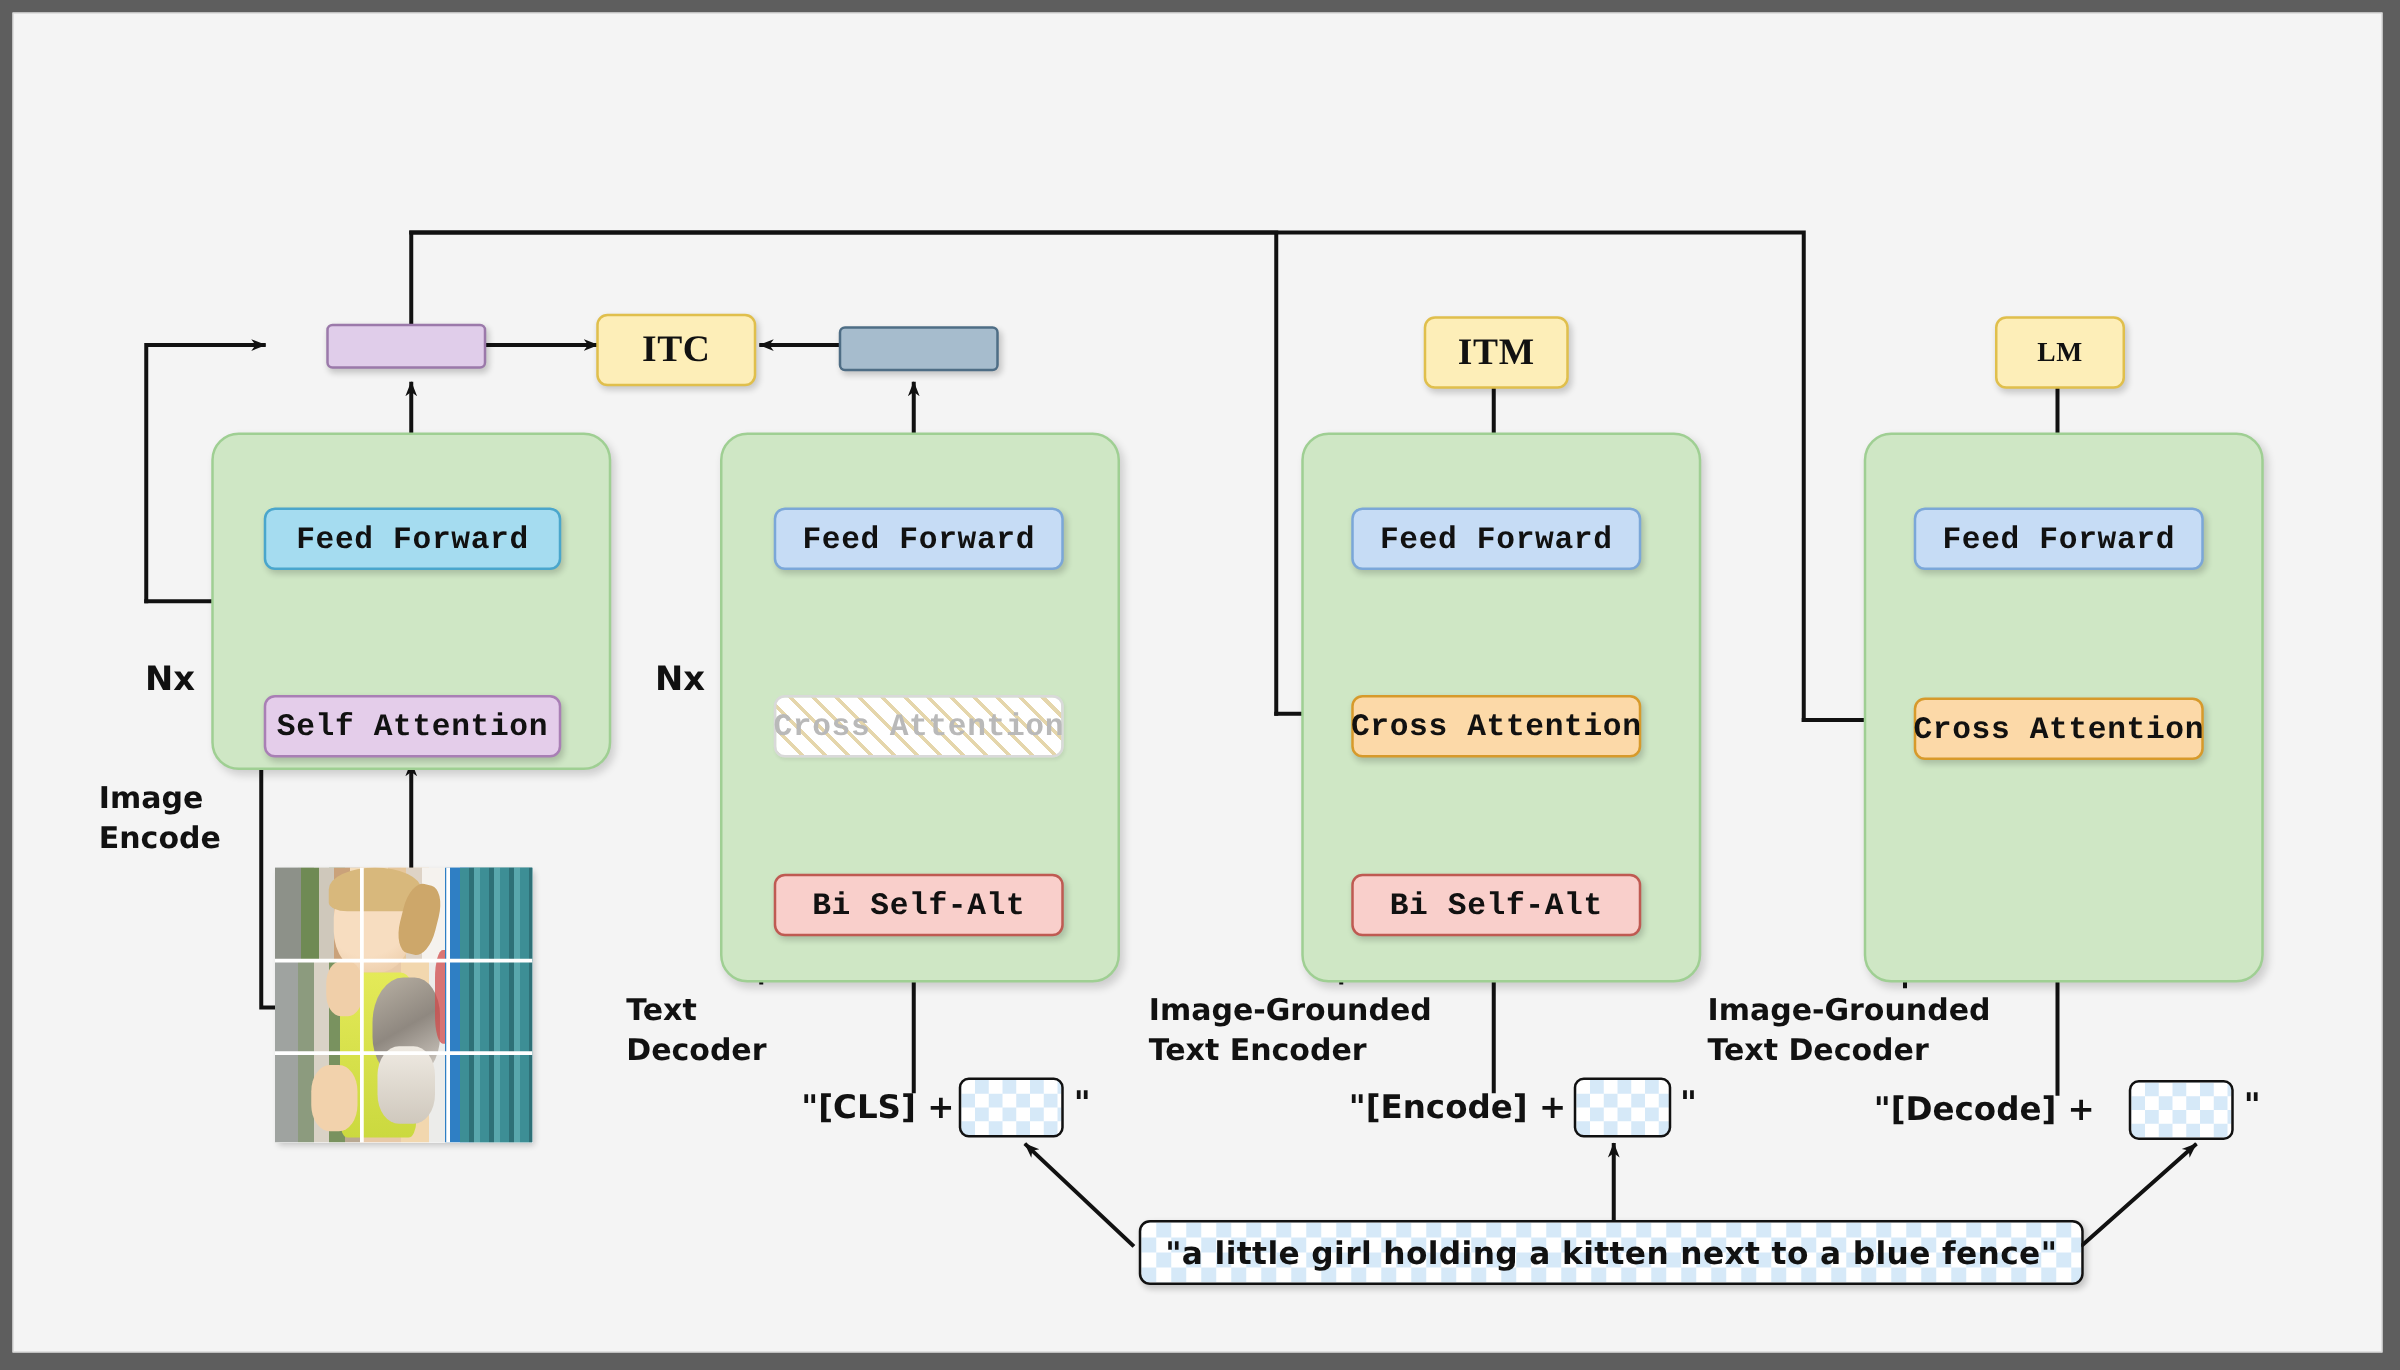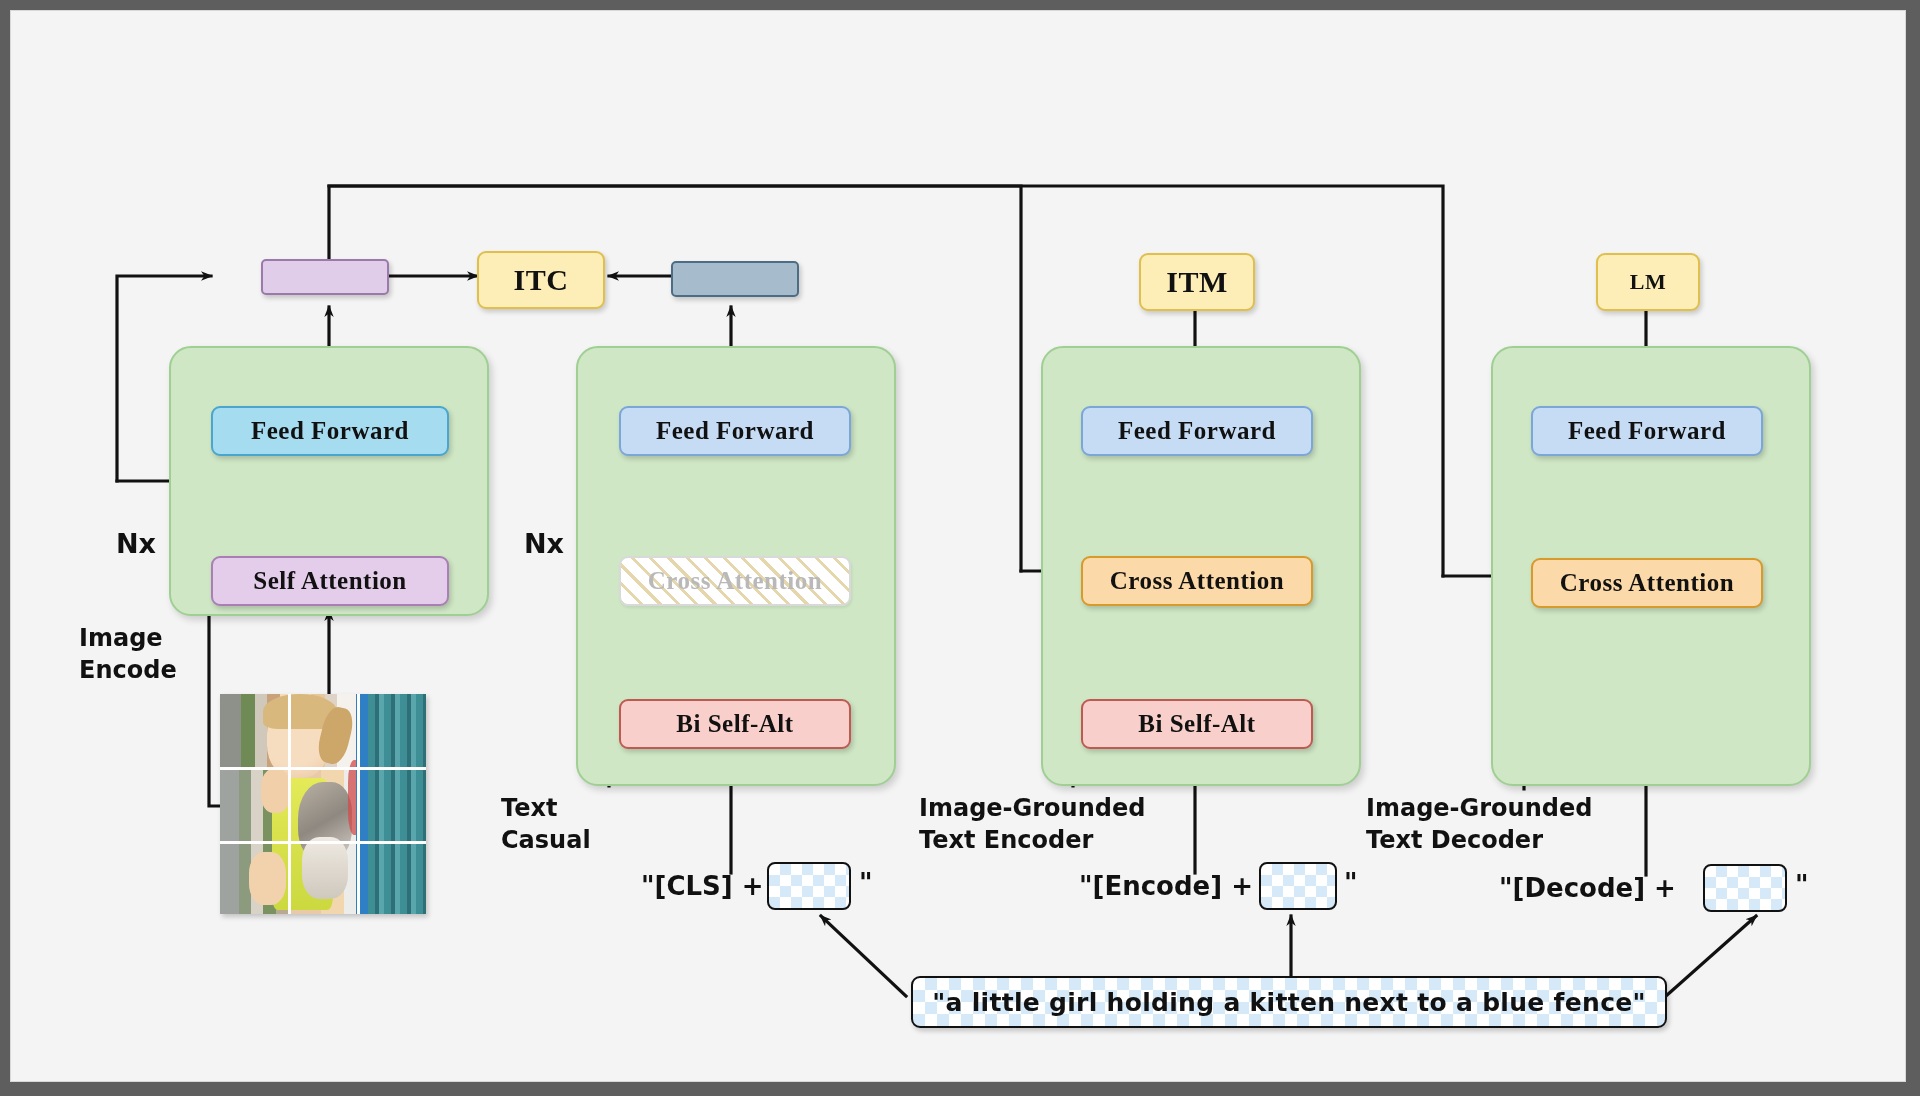--- a/index.html
+++ b/index.html
@@ -19,21 +19,21 @@
   }
   .stage{position:absolute;left:0;top:0;width:1896px;height:1072px;}
   svg.wires{position:absolute;left:0;top:0;width:1896px;height:1072px;pointer-events:none;}
 
   
   .node{
     position:absolute;
     display:flex;align-items:center;justify-content:center;
     box-sizing:border-box;
     border-radius:9px;
-    font-family:Liberation Serif, serif;
+    font-family:Liberation Mono, monospace;
     font-weight:700;
     letter-spacing:.5px;
     white-space:nowrap;
     color:#111;
     box-shadow:2px 3px 5px rgba(0,0,0,.18);
   }
   .blk-green{
     position:absolute;
     background:#cfe7c5;
     border:2px solid #9fcf93;
@@ -289,21 +289,21 @@
       <span>Feed Forward</span>
     </div>
     <div class="node crossattn-off" style="left:608px;top:545px;width:232px;height:50px;font-size:25px;">
       <span>Cross Attention</span>
     </div>
     <div class="node biself" style="left:608px;top:688px;width:232px;height:50px;font-size:25px;">
       <span>Bi Self-Alt</span>
     </div>
     <div class="lbl" style="left:513px;top:515px;font-size:27px;">Nx</div>
     <div class="lbl" style="left:490px;top:782px;font-size:24px;">Text
-Casual</div>
+Decoder</div>
     <div class="lbl" style="left:630px;top:858px;font-size:26px;">"[CLS] +</div>
     <div class="checker" style="left:756px;top:851px;width:84px;height:48px;"></div>
     <div class="lbl" style="left:848px;top:855px;font-size:26px;">"</div>
 
     <div class="blk-green" style="left:1030px;top:335px;width:320px;height:440px;"></div>
     <div class="node ff" style="left:1070px;top:395px;width:232px;height:50px;font-size:25px;">
       <span>Feed Forward</span>
     </div>
     <div class="node crossattn" style="left:1070px;top:545px;width:232px;height:50px;font-size:25px;">
       <span>Cross Attention</span>

